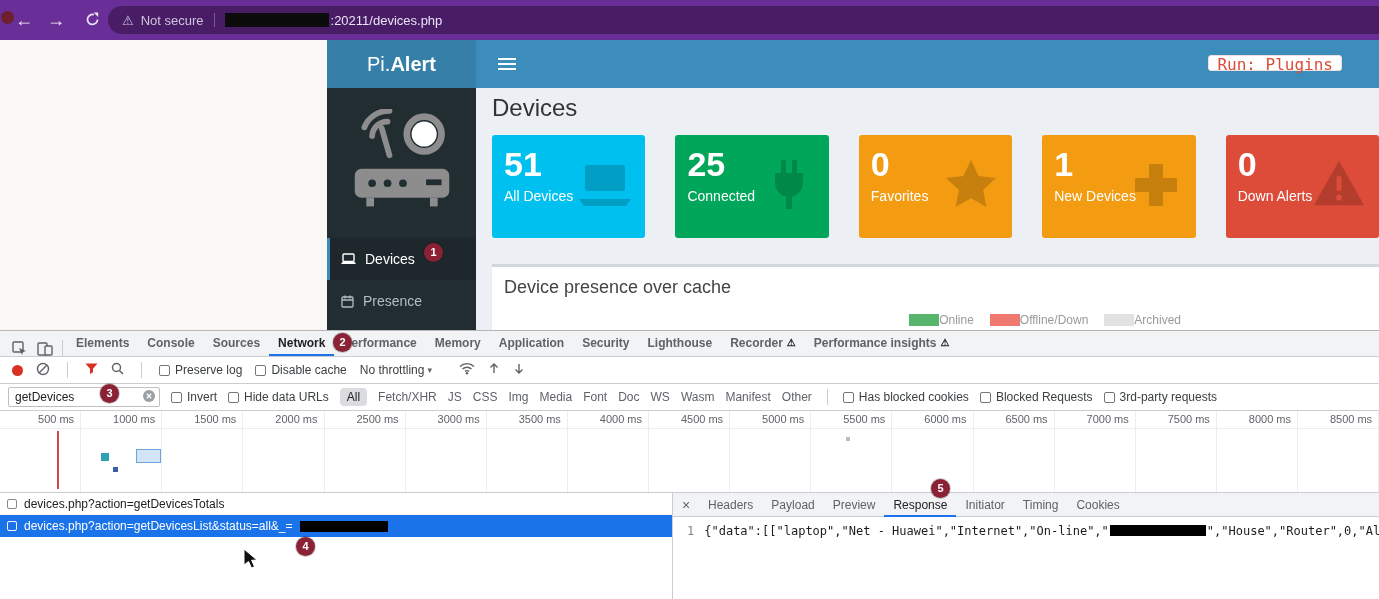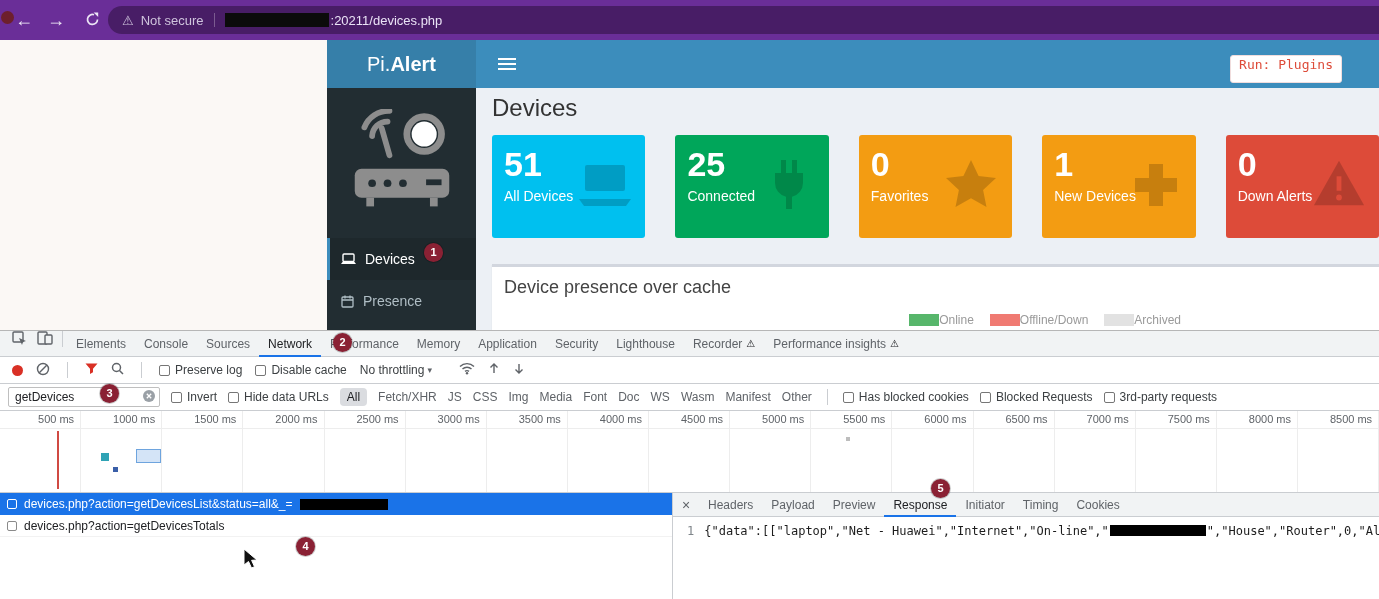--- a/index.html
+++ b/index.html
@@ -25,40 +25,40 @@
   .sidebar { position:absolute; left:327px; top:40px; width:149px; height:290px; background:#222d32; }
   .brand { height:48px; background:#367fa9; color:#fff; font-size:20px; text-align:center; line-height:48px; }
   .brand .lt { font-weight:300; } .brand .bd { font-weight:700; }
   .logo { height:150px; display:flex; align-items:center; justify-content:center; }
   .mi { height:42px; display:flex; align-items:center; gap:9px; padding-left:14px; font-size:14px; color:#b0bec5; }
   .mi.active { background:#1e282c; color:#fff; border-left:3px solid #3c8dbc; padding-left:11px; }
 
   
   .navbar { position:absolute; left:476px; top:40px; width:903px; height:48px; background:#3c8dbc; }
   .burger { position:absolute; left:22px; top:23px; width:18px; height:2px; background:#fff; box-shadow:0 -5px 0 #fff, 0 5px 0 #fff; }
-  .chip { position:absolute; right:37px; top:15px; height:28px; line-height:18px; padding:0 8px; background:#fff; border:1px solid #f0dddd; border-radius:3px; color:#dd4b39; font-family:"DejaVu Sans Mono",monospace; font-size:13px; }
+  .chip { position:absolute; right:37px; top:15px; height:16px; line-height:18px; padding:0 8px; background:#fff; border:1px solid #f0dddd; border-radius:3px; color:#dd4b39; font-family:"DejaVu Sans Mono",monospace; font-size:16px; }
   .content { position:absolute; left:476px; top:88px; width:903px; height:242px; background:#ecf0f5; }
   .ptitle { position:absolute; left:16px; top:6px; font-size:24px; color:#333; font-weight:400; }
   .cards { position:absolute; left:16px; top:47px; width:887px; display:flex; gap:30px; }
   .card { flex:1; height:103px; border-radius:3px; color:#fff; padding:10px 12px; position:relative; overflow:hidden; }
   .c0{background:#00c0ef;} .c1{background:#00a65a;} .c2{background:#f39c12;} .c3{background:#f39c12;} .c4{background:#dd4b39;}
   .cnum { font-size:34px; font-weight:700; line-height:38px; }
   .clabel { font-size:14px; margin-top:5px; }
   .ghost { position:absolute; right:12px; top:22px; }
   .panel { position:absolute; left:16px; top:176px; width:887px; height:66px; background:#fff; border-top:3px solid #d2d6de; box-shadow:0 1px 1px rgba(0,0,0,.1); }
   .panel-title { padding:10px 12px 0; font-size:18px; color:#444; }
   .legend { position:absolute; right:198px; top:46px; display:flex; gap:16px; align-items:center; font-size:12px; color:#9a9a9a; }
   .leg { display:flex; align-items:center; }
   .sw { width:30px; height:12px; display:inline-block; }
   .sw0{background:#57b66b;} .sw1{background:#f07a72;} .sw2{background:#e2e2e2;}
 
   
   .dt { position:absolute; left:0; top:330px; width:1379px; height:269px; background:#fff; border-top:1px solid #b6b6b6; font-size:12px; color:#5f6368; }
   .vdiv { width:1px; height:16px; background:#cacdd1; margin:0 4px; flex:none; }
-  .dt-tabs { height:26px; background:#f1f3f4; border-bottom:1px solid #cacdd1; display:flex; align-items:flex-start; padding-left:6px; }
+  .dt-tabs { height:26px; background:#f1f3f4; border-bottom:1px solid #cacdd1; display:flex; align-items:flex-end; padding-left:6px;font-weight:bold; }
   .dt-ic { width:26px; display:flex; justify-content:center; align-items:center; }
   .dt-tab { padding:0 9px; height:26px; line-height:26px; white-space:nowrap; display:flex; align-items:center; gap:4px; }
   .dt-tab.active { color:#202124; box-shadow:inset 0 -2px 0 #1a73e8; }
   .warn-mini { font-size:10px; color:#202124; }
   .dt-toolbar { height:27px; border-bottom:1px solid #cacdd1; display:flex; align-items:center; padding-left:12px; gap:13px; color:#3c4043; }
   .rec { width:11px; height:11px; border-radius:50%; background:#d93025; flex:none; }
   .lab { display:flex; align-items:center; gap:5px; white-space:nowrap; }
   .cb { width:11px; height:11px; border:1px solid #767676; border-radius:2px; background:#fff; flex:none; }
   .caret { font-size:9px; color:#5f6368; margin-left:3px; }
   .throttle { display:flex; align-items:center; }
@@ -399,28 +399,28 @@
     <div class="tl-sep"></div>
     <div class="mk mk1"></div>
     <div class="mk mk2"></div>
     <div class="mk mk3"></div>
     <div class="mk mk4"></div>
     <div class="mk mk5"></div>
   </div>
 
   <div class="dt-bottom">
     <div class="req">
+      <div class="rrow">
+        <span class="cb2"></span>
+        <span>devices.php?action=getDevicesTotals</span>
+      </div>
       <div class="rrow sel">
         <span class="cb2"></span>
         <span>devices.php?action=getDevicesList&amp;status=all&amp;_=</span>
         <span class="redact2"></span>
-      </div>
-      <div class="rrow">
-        <span class="cb2"></span>
-        <span>devices.php?action=getDevicesTotals</span>
       </div>
     </div>
     <div class="details">
       <div class="det-tabs">
         <span class="det-close">×</span>
         <span class="det-tab">Headers</span>
         <span class="det-tab">Payload</span>
         <span class="det-tab">Preview</span>
         <span class="det-tab active">Response</span>
         <span class="det-tab">Initiator</span>

